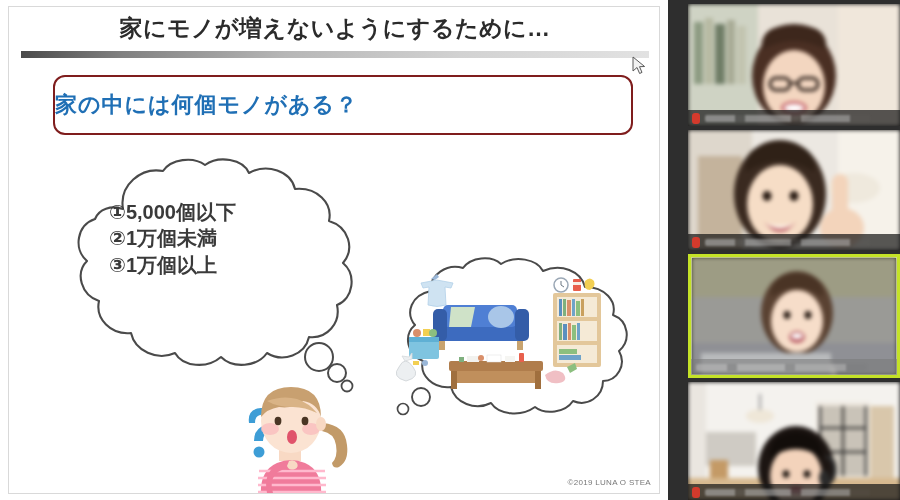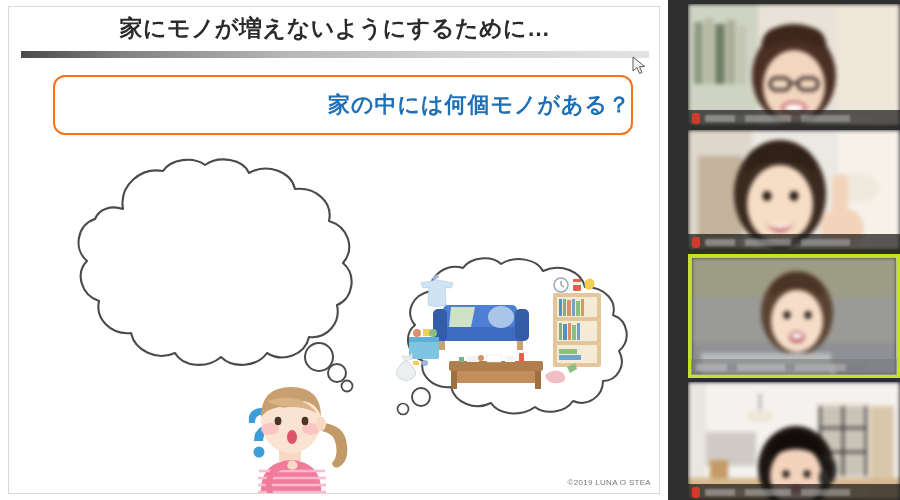--- a/index.html
+++ b/index.html
@@ -33,25 +33,25 @@
     white-space:nowrap;
   }
   .title-rule{
     position:absolute;left:12px;top:44px;width:628px;height:7px;
     background:linear-gradient(to right,#4a4a4a 0%,#808080 16%,#b6b6b6 42%,#d2d2d2 70%,#e2e2e2 100%);
   }
 
   
   .question-box{
     position:absolute;left:44px;top:68px;width:580px;height:60px;
-    border:2px solid #f97316;
+    border:2px solid #7f1d1d;
     border-radius:12px;
     background:#ffffff;
     box-sizing:border-box;
-    display:flex;align-items:center;justify-content:flex-end;
+    display:flex;align-items:center;justify-content:flex-start;
   }
   .question-text{
     font-size:22px;font-weight:bold;color:#1f6fb5;letter-spacing:1px;
     white-space:nowrap;
   }
 
   
   .cloud-wrap{position:absolute;left:52px;top:150px;width:310px;height:245px;}
   .cloud-wrap svg{position:absolute;left:0;top:0;}
   .cloud-text{
@@ -141,20 +141,25 @@
                    C256 30 272 46 268 64 C288 70 294 92 282 106
                    C296 118 292 142 276 148 C280 166 266 182 248 180
                    C244 198 222 206 206 196 C196 210 172 212 160 200
                    C146 212 122 210 114 196 C96 204 74 194 70 176
                    C50 178 34 162 38 144 C20 138 14 116 26 104
                    C12 92 16 68 34 62 C38 52 50 48 62 52 Z" fill="#ffffff" stroke="#4a4a4a" stroke-width="2.1" stroke-linejoin="round"></path>
           <circle cx="258" cy="200" r="14" fill="#ffffff" stroke="#4a4a4a" stroke-width="2"></circle>
           <circle cx="276" cy="216" r="9" fill="#ffffff" stroke="#4a4a4a" stroke-width="2"></circle>
           <circle cx="286" cy="229" r="5.5" fill="#ffffff" stroke="#4a4a4a" stroke-width="1.8"></circle>
         </svg>
+        <div class="cloud-text">
+          <div>①5,000個以下</div>
+          <div>②1万個未満</div>
+          <div>③1万個以上</div>
+        </div>
       </div>
 
       <div class="room-wrap">
         <svg width="256" height="160" viewBox="0 0 256 160">
           <path d="M54 34 C52 18 70 6 86 11 C94 0 114 -2 124 7
                    C138 -2 160 2 166 14 C184 6 204 14 208 30
                    C228 30 240 44 236 58 C252 64 254 84 242 94
                    C250 108 240 124 226 124 C226 140 210 150 196 144
                    C188 156 168 158 158 150 C144 160 122 158 114 146
                    C98 154 78 146 74 130 C56 132 42 118 46 104

